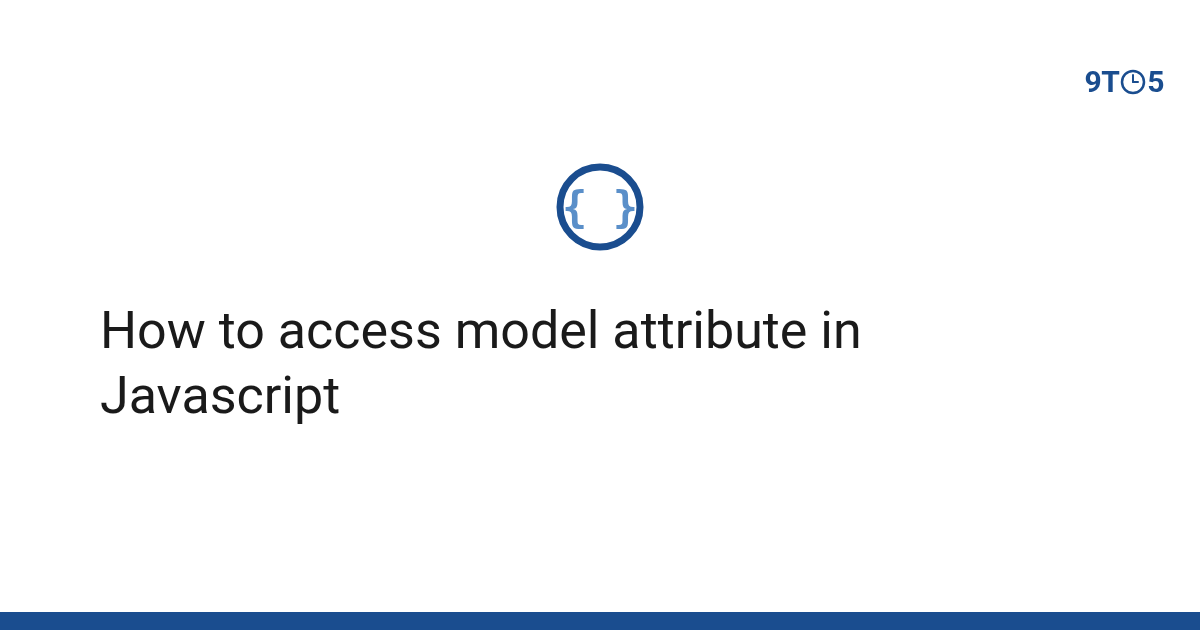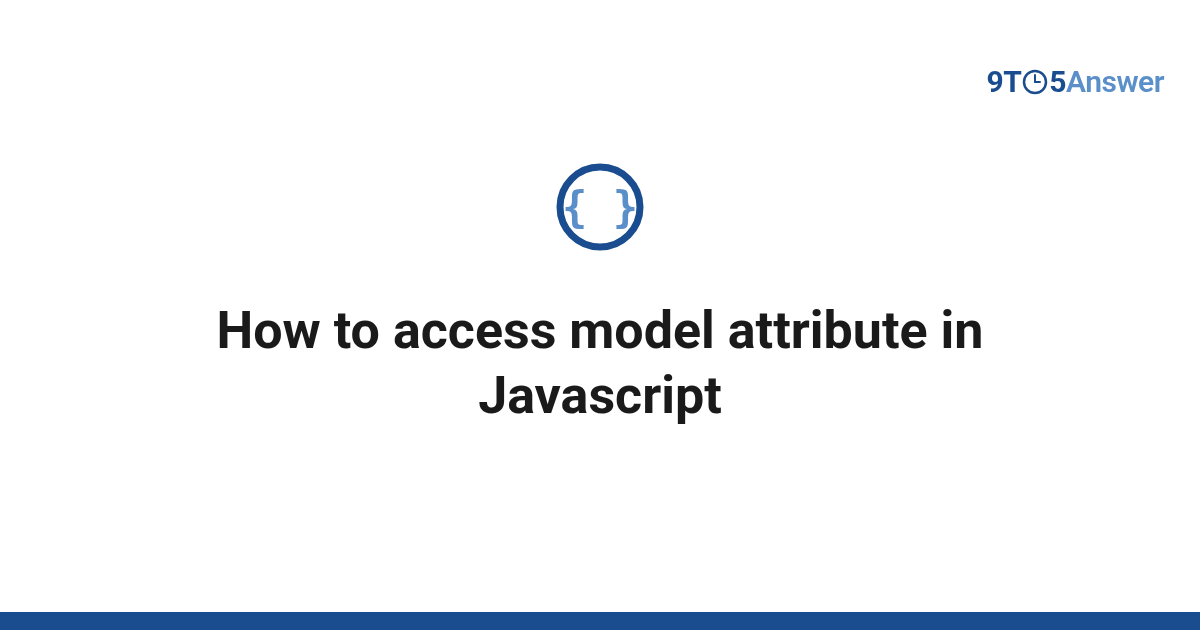--- a/index.html
+++ b/index.html
@@ -48,23 +48,23 @@
       align-items: center;
       justify-content: center;
       height: 100%;
       padding: 0 60px 40px 60px;
     }
     .topic-icon {
       margin-bottom: 42px;
     }
     .title {
       font-size: 52px;
-      font-weight: 700;
+      font-weight: 400;
       color: #1a1a1a;
-      text-align: center;
+      text-align: left;
       line-height: 1.25;
       max-width: 1000px;
     }
     .footer-bar {
       position: absolute;
       bottom: 0;
       left: 0;
       right: 0;
       height: 18px;
       background: #1a4d8f;
@@ -76,21 +76,20 @@
 <div class="logo">
   <span class="logo-9t">9T</span>
   <span class="logo-clock">
     <svg width="26" height="26" viewBox="0 0 26 26">
       <circle cx="13" cy="13" r="11" fill="none" stroke="#1a4d8f" stroke-width="2.5"></circle>
       <line x1="13" y1="13" x2="13" y2="6" stroke="#1a4d8f" stroke-width="2" stroke-linecap="round"></line>
       <line x1="13" y1="13" x2="18" y2="13" stroke="#1a4d8f" stroke-width="2" stroke-linecap="round"></line>
     </svg>
   </span>
   <span class="logo-5">5</span>
-  <span class="logo-answer">Answer</span>
 </div>
 
 <div class="content">
   <div class="topic-icon">
     <svg width="90" height="90" viewBox="0 0 90 90">
       <circle cx="45" cy="45" r="40" fill="none" stroke="#1a4d8f" stroke-width="7"></circle>
       <text x="45" y="45" font-family="Consolas, Monaco, monospace" font-size="42" font-weight="700" fill="#5a8fc9" text-anchor="middle" dominant-baseline="central">{ }</text>
     </svg>
   </div>
   <h1 class="title">How to access model attribute in Javascript</h1>

